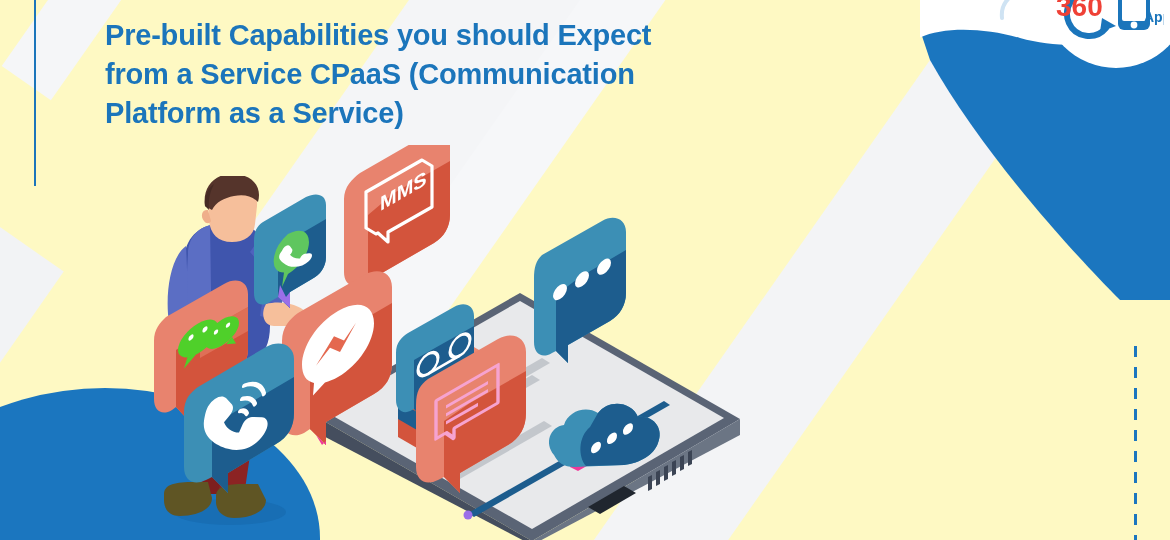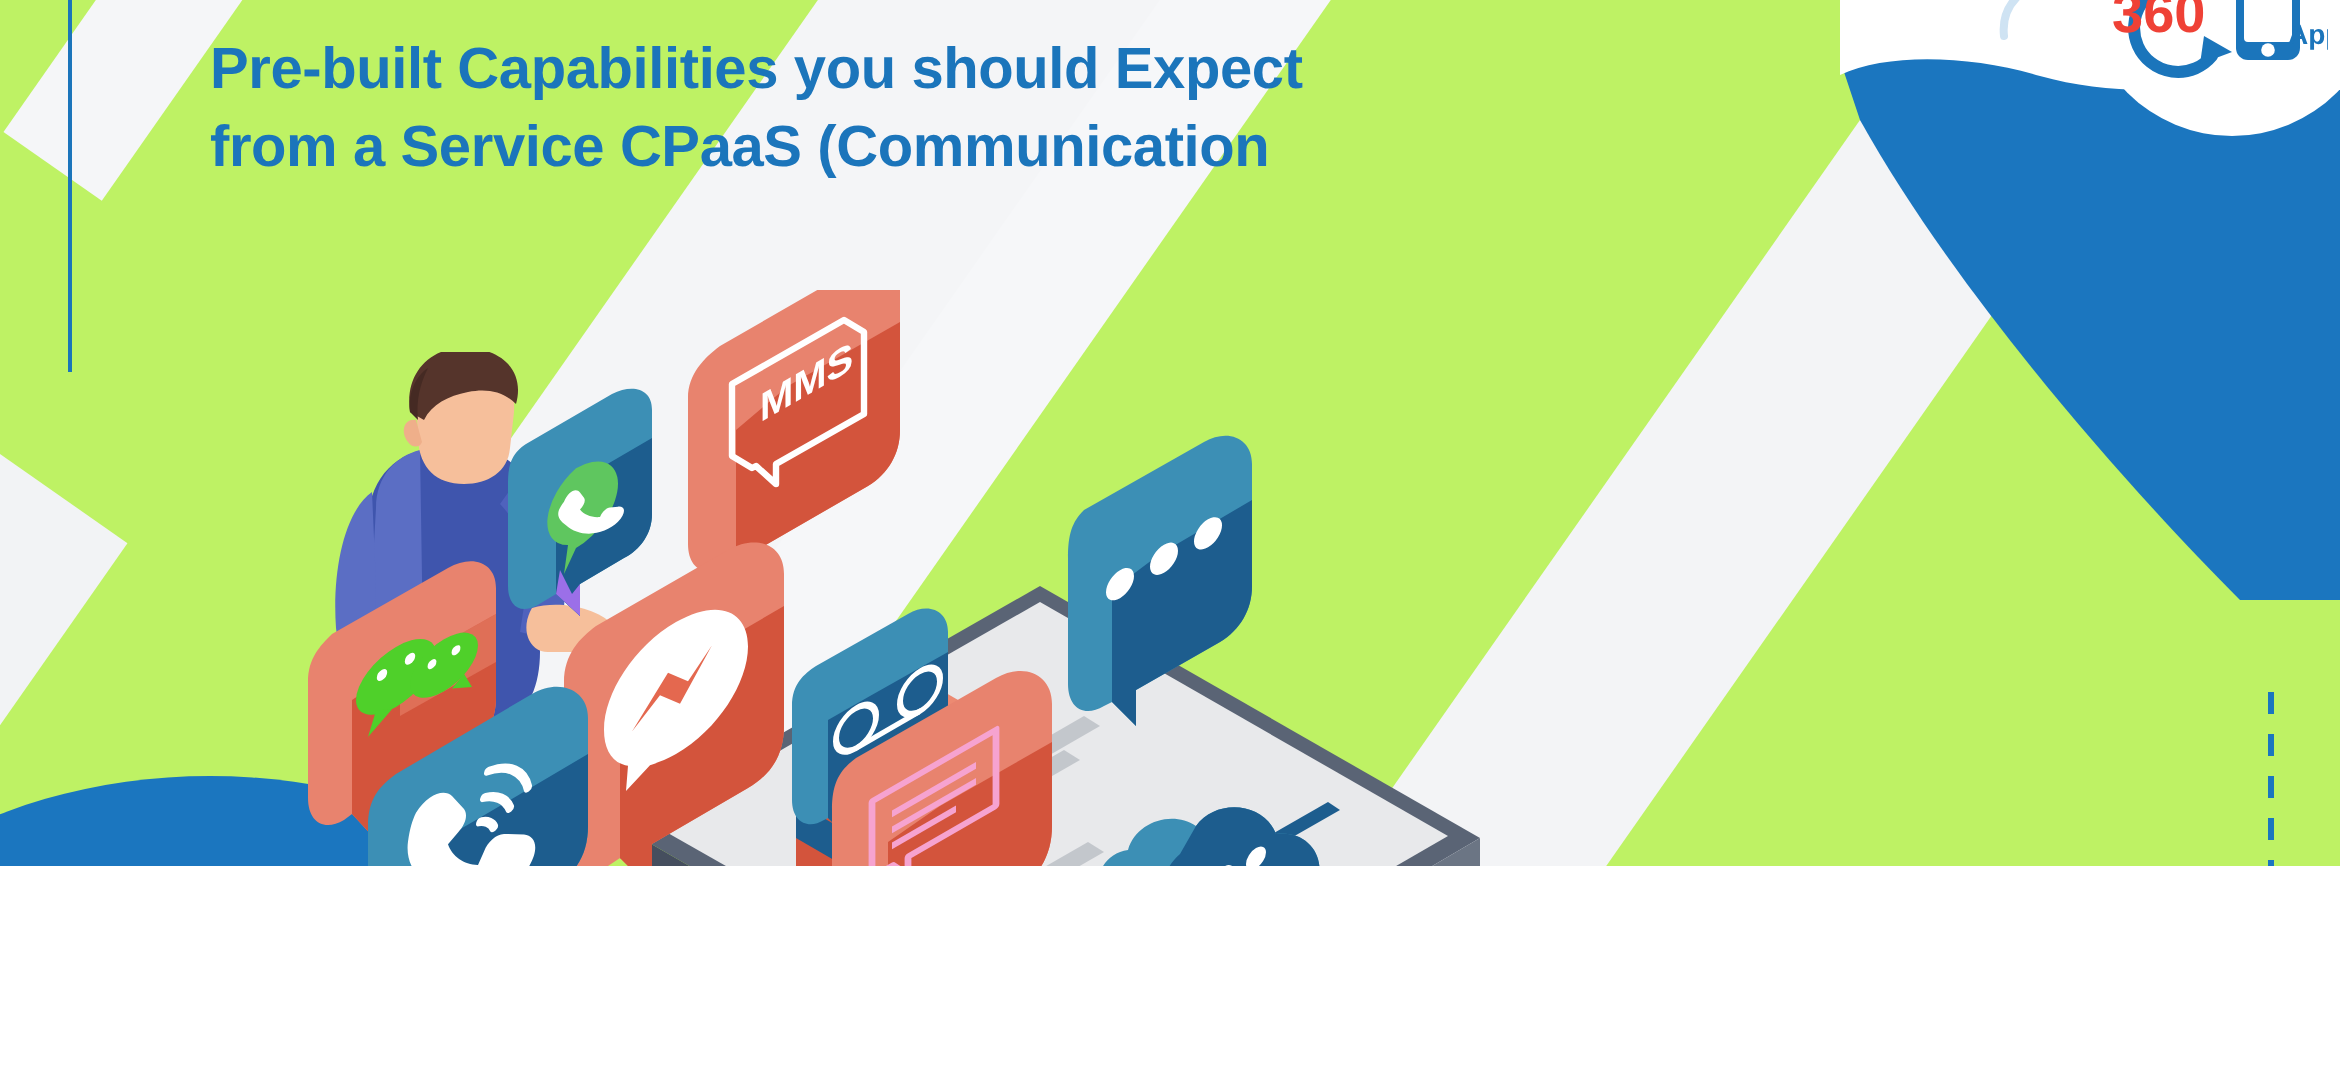--- a/index.html
+++ b/index.html
@@ -4,21 +4,21 @@
 <title>CPaaS Blog Banner</title>
 <style>
   * { margin:0; padding:0; box-sizing:border-box; }
   html,body { background:#ffffff; }
   body {
     font-family:"Liberation Sans", sans-serif;
     width:1170px; height:540px;
     position:relative; overflow:hidden;
     background:#ffffff;
   }
-  #stage { position:absolute; inset:0; width:1170px; height:433px; overflow:hidden; background:#bef264; }
+  #stage { position:absolute; inset:0; width:1170px; height:540px; overflow:hidden; background:#fef9c3; }
 
   
   .bg-layer { position:absolute; inset:0; pointer-events:none; }
 
   .diag-band {
     position:absolute; background:#f0f1f3;
     transform:rotate(35deg); transform-origin:top left;
   }
   .db1 { left:-60px;  top:-140px; width:120px; height:640px; background:#f1f2f4; }
   .db2 { left:-10px;  top:220px;  width:90px;  height:520px; background:#f2f3f5; }
@@ -98,20 +98,21 @@
                  C210,44 150,52 100,38
                  C60,26 10,26 -10,44 Z" fill="#ffffff"></path>
         <circle cx="196" cy="-6" r="74" fill="#ffffff"></circle>
       </g>
     </svg>
   </div>
 
   <div class="headline">
     <div>Pre-built Capabilities you should Expect</div>
     <div>from a Service CPaaS (Communication</div>
+    <div>Platform as a Service)</div>
   </div>
 
   <div class="logo">
     <svg width="170" height="56" viewBox="0 0 170 56">
 
       <path d="M8,34 C6,16 22,4 44,4 L62,4" fill="none" stroke="#cfe3f3" stroke-width="4" stroke-linecap="round"></path>
 
       <g>
         <path d="M96,8 A22,22 0 1 0 112,44" fill="none" stroke="#1b75bb" stroke-width="6" stroke-linecap="round"></path>
         <polygon points="108,34 122,42 106,48" fill="#1b75bb"></polygon>

